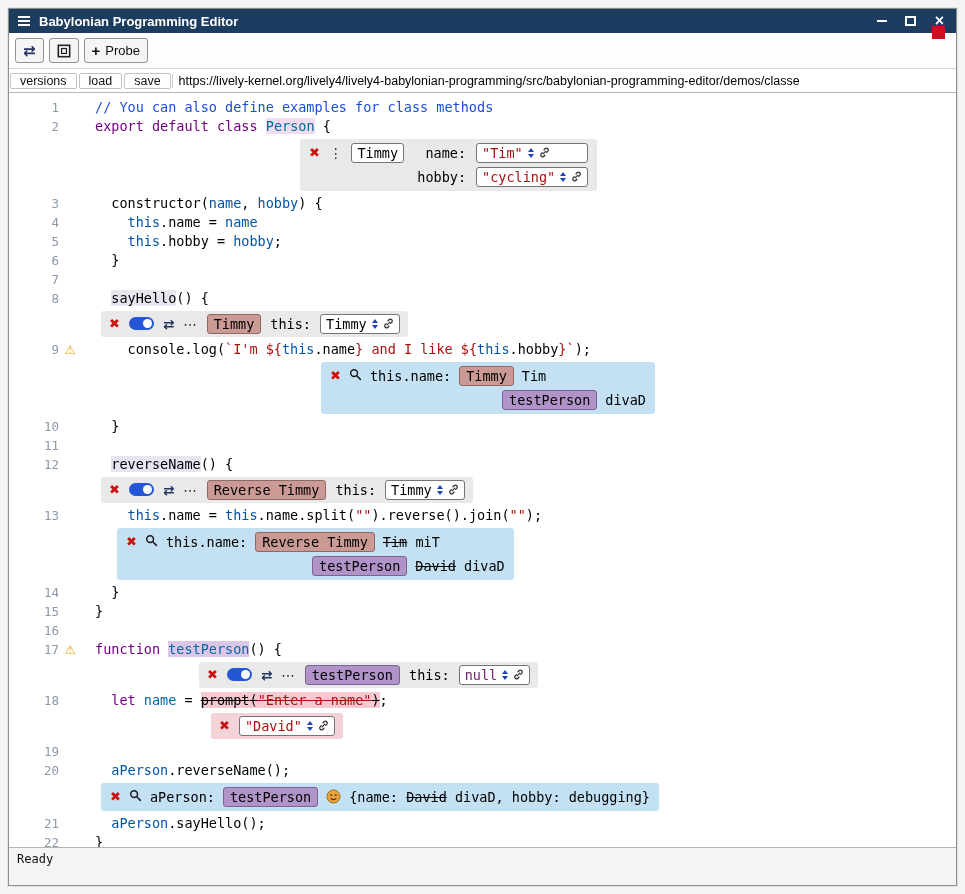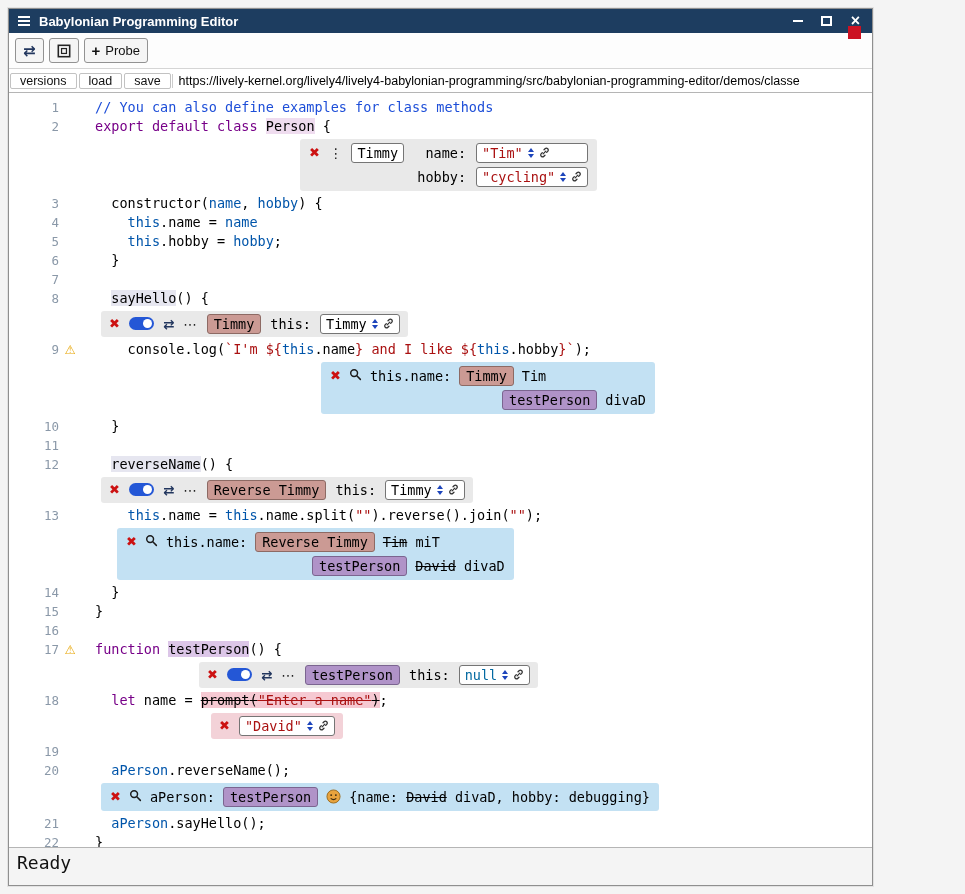--- a/index.html
+++ b/index.html
@@ -1,18 +1,18 @@
 <!DOCTYPE html>
 <html><head>
 <meta charset="utf-8">
 <style>
   *{box-sizing:border-box;margin:0;padding:0}
   html,body{width:965px;height:894px;overflow:hidden}
   body{background:#f4f4f4;font-family:"Liberation Sans",sans-serif;position:relative}
-  .window{position:absolute;left:8px;top:8px;width:865px;height:878px;background:#fff;
+  .window{position:absolute;left:8px;top:8px;width:949px;height:878px;background:#fff;
           border:1px solid #8f8f8f;display:flex;flex-direction:column;box-shadow:0 0 0 1px #e2e2e2}
   
   .titlebar{height:24px;background:#1d3d60;display:flex;align-items:center;gap:9px;padding:0 9px;flex:0 0 auto}
   .menu-icon{display:inline-flex;flex-direction:column;gap:2px;cursor:pointer}
   .menu-icon i{display:block;width:12px;height:2px;background:#fff}
   .title{color:#fff;font-weight:bold;font-size:13px}
   .wincontrols{margin-left:auto;display:flex;align-items:center;gap:14px;color:#fff}
   .ctrl{cursor:pointer;display:inline-flex;align-items:center;justify-content:center;width:15px;height:15px}
   .ctrl.min i{width:10px;height:2px;background:#fff;display:block}
   .ctrl.max i{width:11px;height:10px;border:2px solid #fff;display:block}
@@ -31,21 +31,21 @@
   .urlbox{flex:1;border:none;border-left:1px solid #ccc;outline:none;font-size:12.5px;padding:0 6px;color:#000;background:#fff;
           font-family:"Liberation Sans",sans-serif}
   
   .editor{flex:1;overflow:hidden;background:#fff;font-family:"DejaVu Sans Mono",monospace;font-size:13.5px;padding-top:5px;position:relative}
   .row{display:flex;line-height:19px;min-height:19px}
   .gut{flex:0 0 50px;text-align:right;color:#8a98a8;font-size:12.5px;user-select:none}
   .warnslot{flex:0 0 22px;text-align:center;font-size:12.5px}
   .warnslot.warn{color:#e8a80c;font-family:"DejaVu Sans",sans-serif}
   .code{white-space:pre;color:#000;margin-left:14px}
   .tk.kw{color:#770088}
-  .tk.def{color:#000000}
+  .tk.def{color:#0369a1}
   .tk.var{color:#0055aa}
   .tk.str{color:#aa1111}
   .tk.com{color:#1d4ed8}
   .tk.hl-purple{background:#efdcef}
   .tk.hl-purple2{background:#dcc6e8}
   .tk.hl-gray{background:#e6e6f0}
   .tk.hl-blue{background:#ccdcf6}
   .strike{text-decoration:line-through}
   .tk.bg-pink{background:#f6c9d2}
   
@@ -56,38 +56,38 @@
   .close{color:#cc1111;font-weight:bold;font-size:13px;cursor:pointer;font-family:"DejaVu Sans",sans-serif}
   .iglyph{font-family:"DejaVu Sans",sans-serif;color:#222;cursor:pointer}
   .iglyph.swap{color:#22365e;font-weight:bold}
   .iglyph.more{letter-spacing:1px}
   .badge{border-radius:3px;padding:0 6px;border:1px solid;line-height:18px;cursor:pointer;color:#000;white-space:pre}
   .badge.rose{background:#cb9a94;border-color:#8d6a64}
   .badge.purple{background:#b093c8;border-color:#7b6590}
   .vbox{display:inline-flex;align-items:center;gap:5px;background:#fff;border:1px solid #757575;border-radius:3px;
         padding:0 5px;line-height:18px;cursor:pointer;white-space:pre}
   .val.str{color:#aa1111}
-  .val.null{color:#0369a1}
+  .val.null{color:#701a75}
   .spin{display:inline-flex;flex-direction:column;gap:2px}
   .spin i{width:0;height:0;border-left:3.5px solid transparent;border-right:3.5px solid transparent;display:block}
   .spin .u{border-bottom:4.5px solid #1c44bb}
   .spin .d{border-top:4.5px solid #1c44bb}
   .lnk,.emoji,.svgwrap{display:inline-flex;align-items:center}
   .toggle{width:25px;height:13px;border-radius:7px;background:#2457d6;display:inline-flex;align-items:center;justify-content:flex-end;padding:2px;cursor:pointer}
   .toggle i{width:9px;height:9px;border-radius:50%;background:#fff;display:block}
   .exdef{display:inline-grid;grid-template-columns:auto auto auto;gap:4px 10px;background:#e9e9e9;padding:4px 9px;border-radius:3px;align-items:center}
   .exdef .lbl{text-align:right;min-width:52px}
   .cgroup{display:inline-flex;align-items:center;gap:9px}
   .probe{display:inline-flex;flex-direction:column;align-items:flex-start;gap:4px;background:#c3e1f3;padding:4px 9px;border-radius:3px}
   .prow{display:flex;align-items:center;gap:8px}
   .pvals{white-space:pre;color:#000}
   .plabel,.lbl-this,.lbl{color:#000}
   
   .statusbar{flex:0 0 38px;border-top:1px solid #b5b5b5;background:#f4f4f4;padding:4px 8px;
-             font-family:"DejaVu Sans Mono",monospace;font-size:18px;color:#111}
+             font-family:"DejaVu Sans Mono",monospace;font-size:12px;color:#111}
 </style>
 </head>
 <body>
 
 <div class="window">
   <div class="titlebar">
     <span class="menu-icon">
         <i></i>
         <i></i>
         <i></i>

